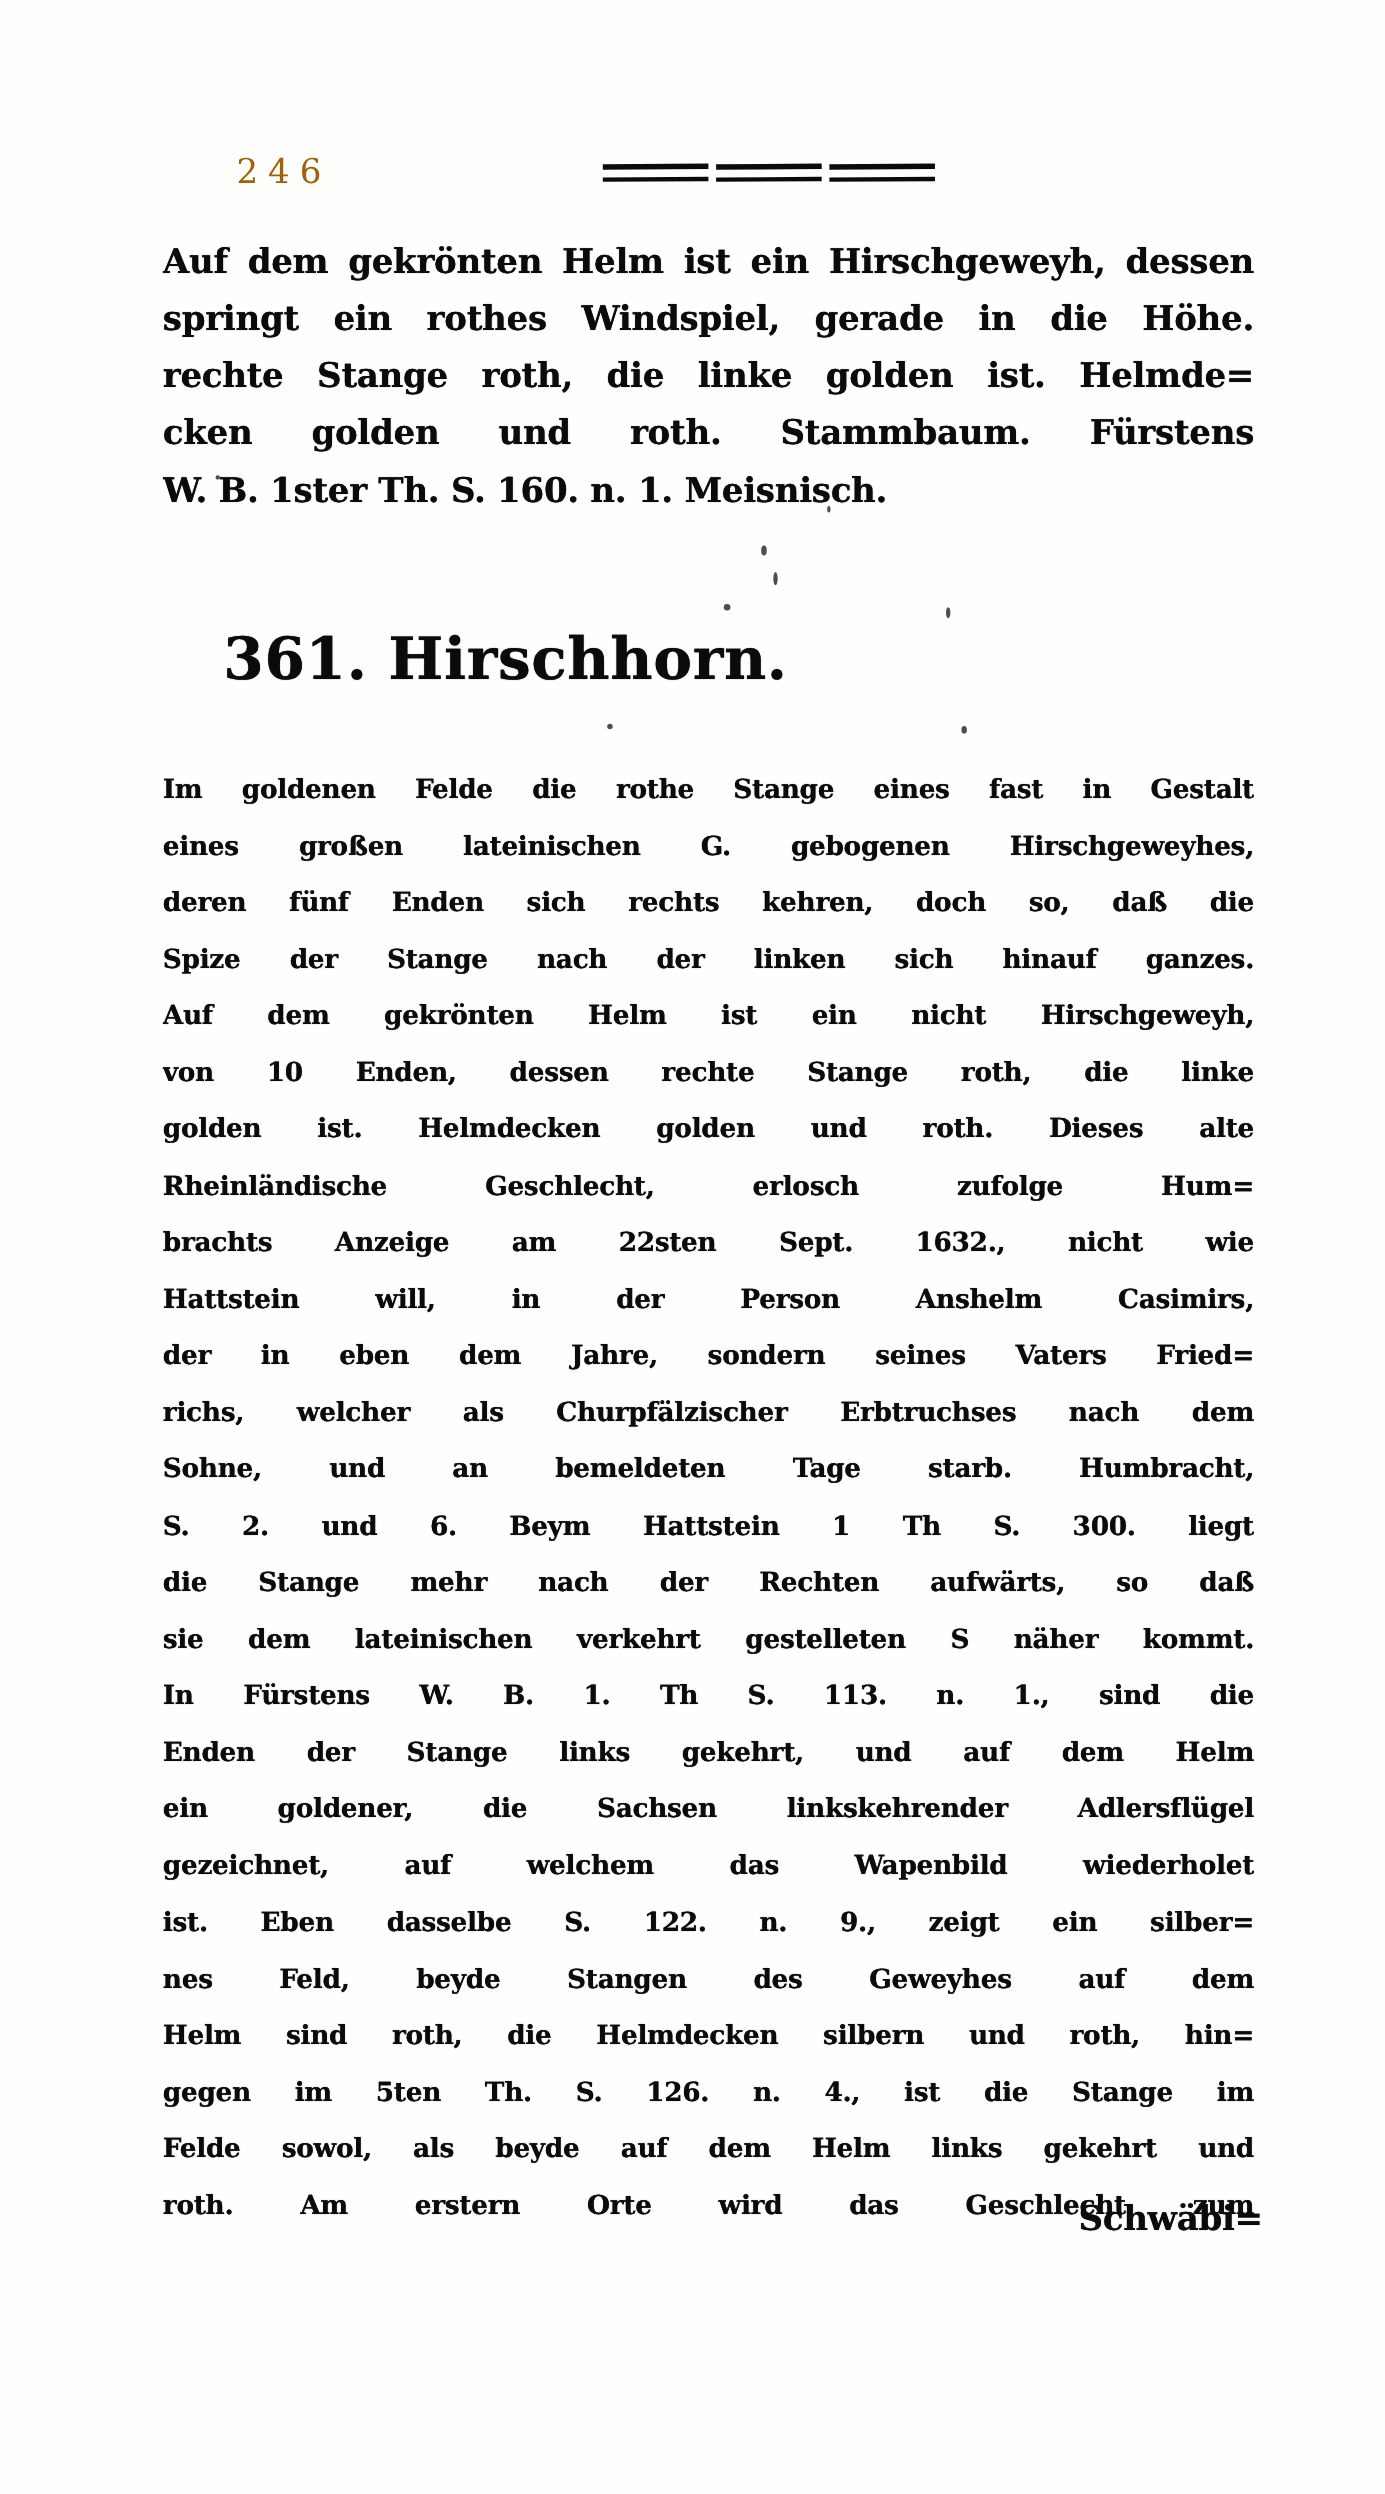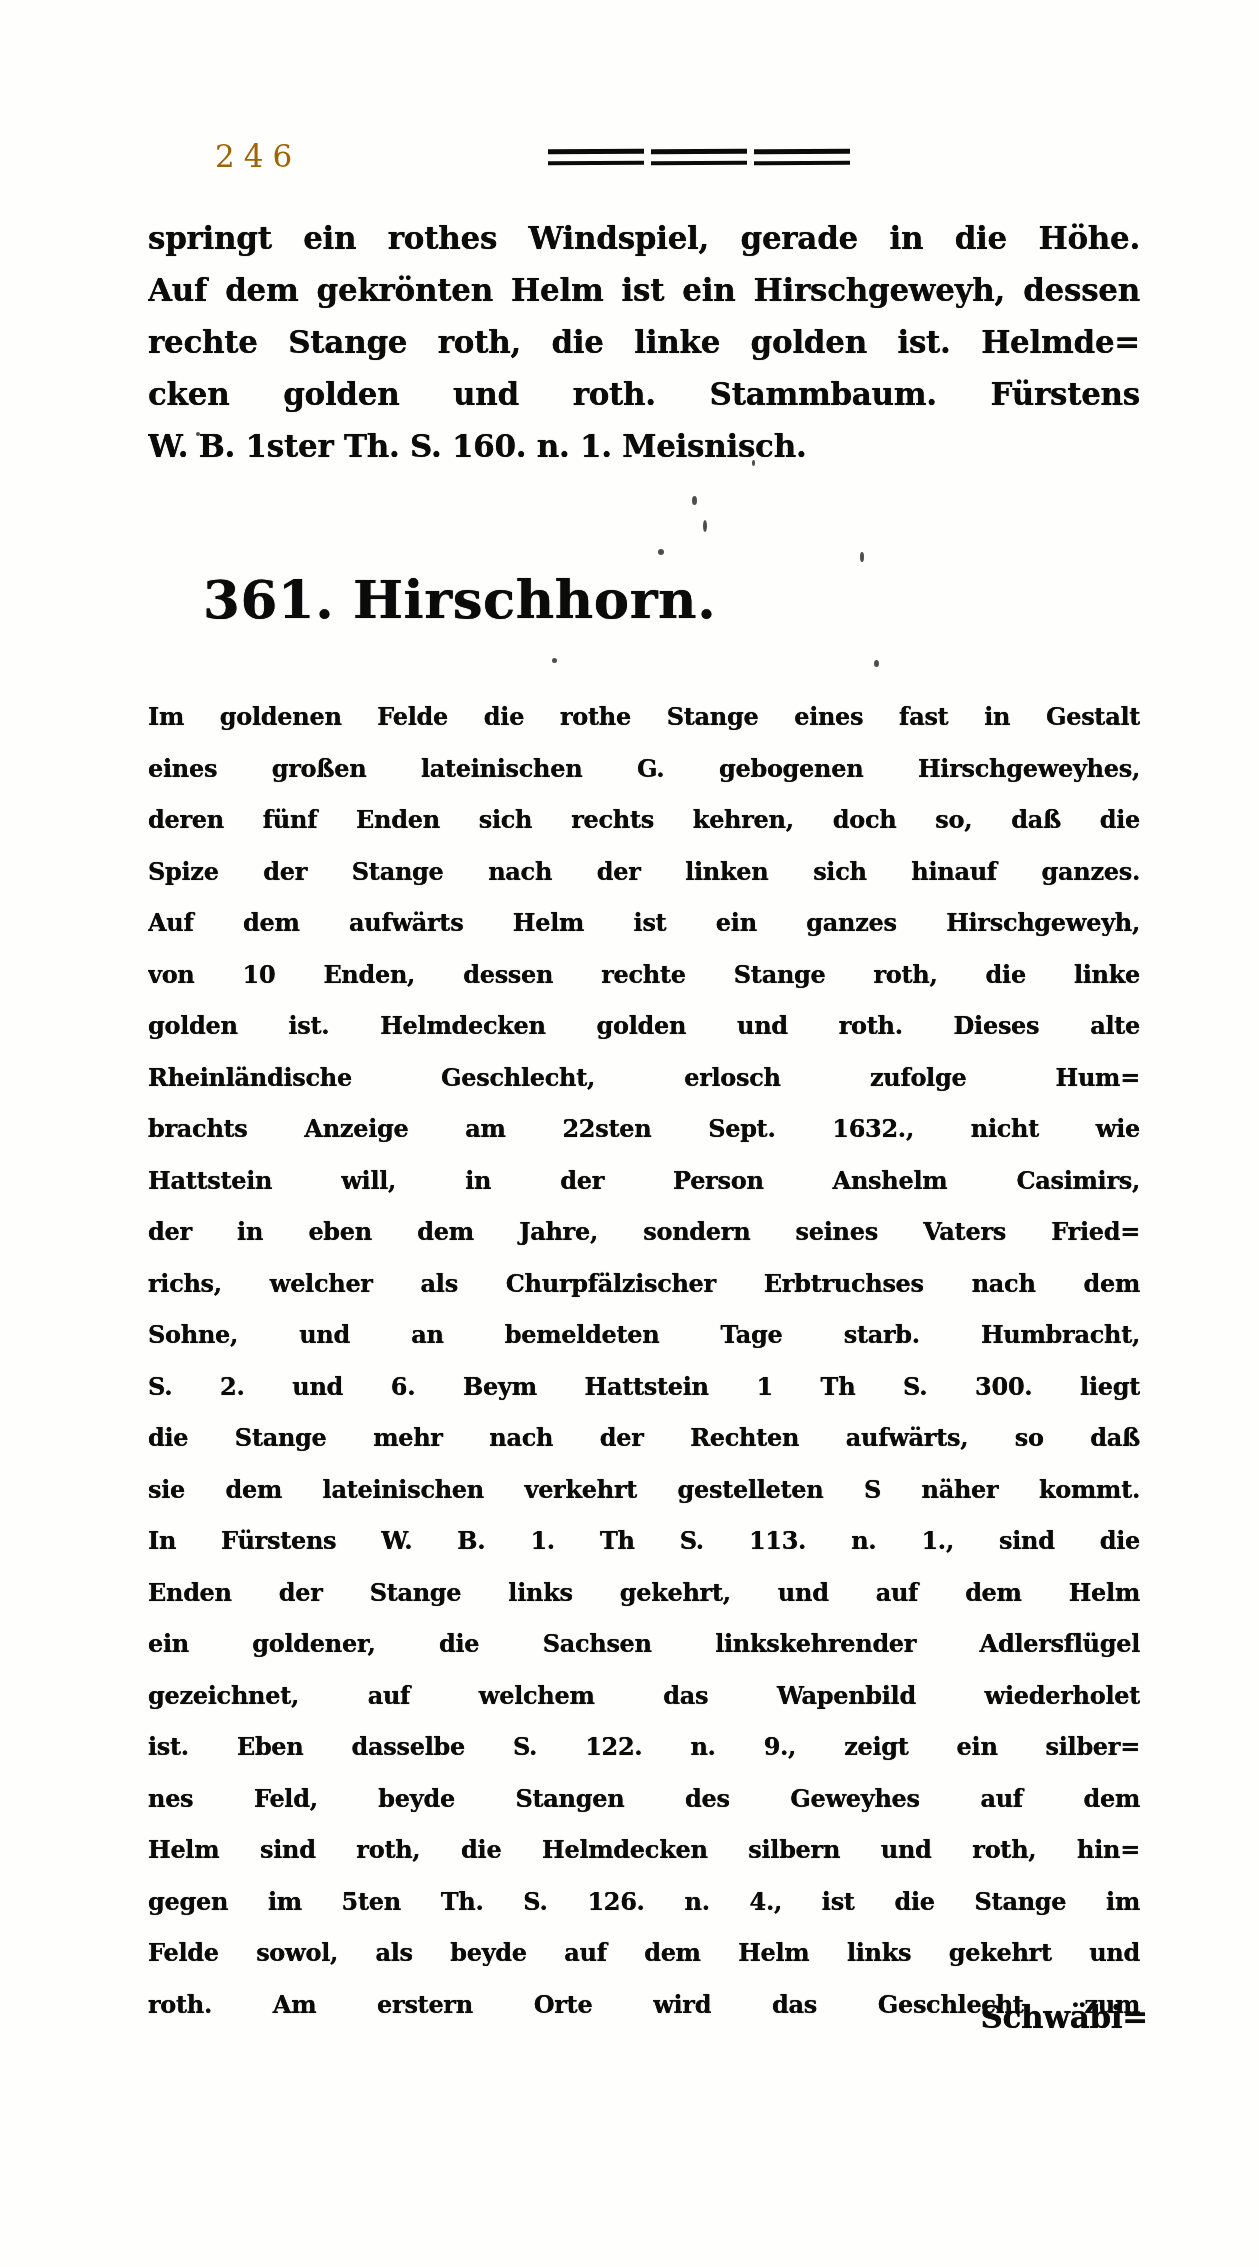--- a/index.html
+++ b/index.html
@@ -100,35 +100,35 @@
 
   <div class="page-number">246</div>
 
   <div class="divider">
     <span class="seg"></span>
     <span class="seg"></span>
     <span class="seg"></span>
   </div>
 
   <div class="para para1 last-left">
+      <div class="line">Auf dem gekrönten Helm ist ein Hirschgeweyh, dessen</div>
       <div class="line">springt ein rothes Windspiel, gerade in die Höhe.</div>
-      <div class="line">Auf dem gekrönten Helm ist ein Hirschgeweyh, dessen</div>
       <div class="line">rechte Stange roth, die linke golden ist.  Helmde=</div>
       <div class="line">cken golden und roth.  Stammbaum.  Fürstens</div>
       <div class="line">W. B. 1ster Th. S. 160. n. 1.   Meisnisch.</div>
     </div>
 
   <h1 class="heading">361. Hirschhorn.</h1>
 
   <div class="para para2">
       <div class="line">Im goldenen Felde die rothe Stange eines fast in Gestalt</div>
       <div class="line">eines großen lateinischen G. gebogenen Hirschgeweyhes,</div>
       <div class="line">deren fünf Enden sich rechts kehren, doch so, daß die</div>
       <div class="line">Spize der Stange nach der linken sich hinauf ganzes.</div>
-      <div class="line">Auf dem aufwärts Helm ist ein ganzes Hirschgeweyh,</div>
+      <div class="line">Auf dem gekrönten Helm ist ein nicht Hirschgeweyh,</div>
       <div class="line">von 10 Enden, dessen rechte Stange roth, die linke</div>
       <div class="line">golden ist.  Helmdecken golden und roth.  Dieses alte</div>
       <div class="line">Rheinländische Geschlecht, erlosch zufolge Hum=</div>
       <div class="line">brachts Anzeige am 22sten Sept. 1632., nicht wie</div>
       <div class="line">Hattstein will, in der Person Anshelm Casimirs,</div>
       <div class="line">der in eben dem Jahre, sondern seines Vaters Fried=</div>
       <div class="line">richs, welcher als Churpfälzischer Erbtruchses nach dem</div>
       <div class="line">Sohne, und an bemeldeten Tage starb.  Humbracht,</div>
       <div class="line">S. 2. und 6.  Beym Hattstein 1 Th S. 300. liegt</div>
       <div class="line">die Stange mehr nach der Rechten aufwärts, so daß</div>

